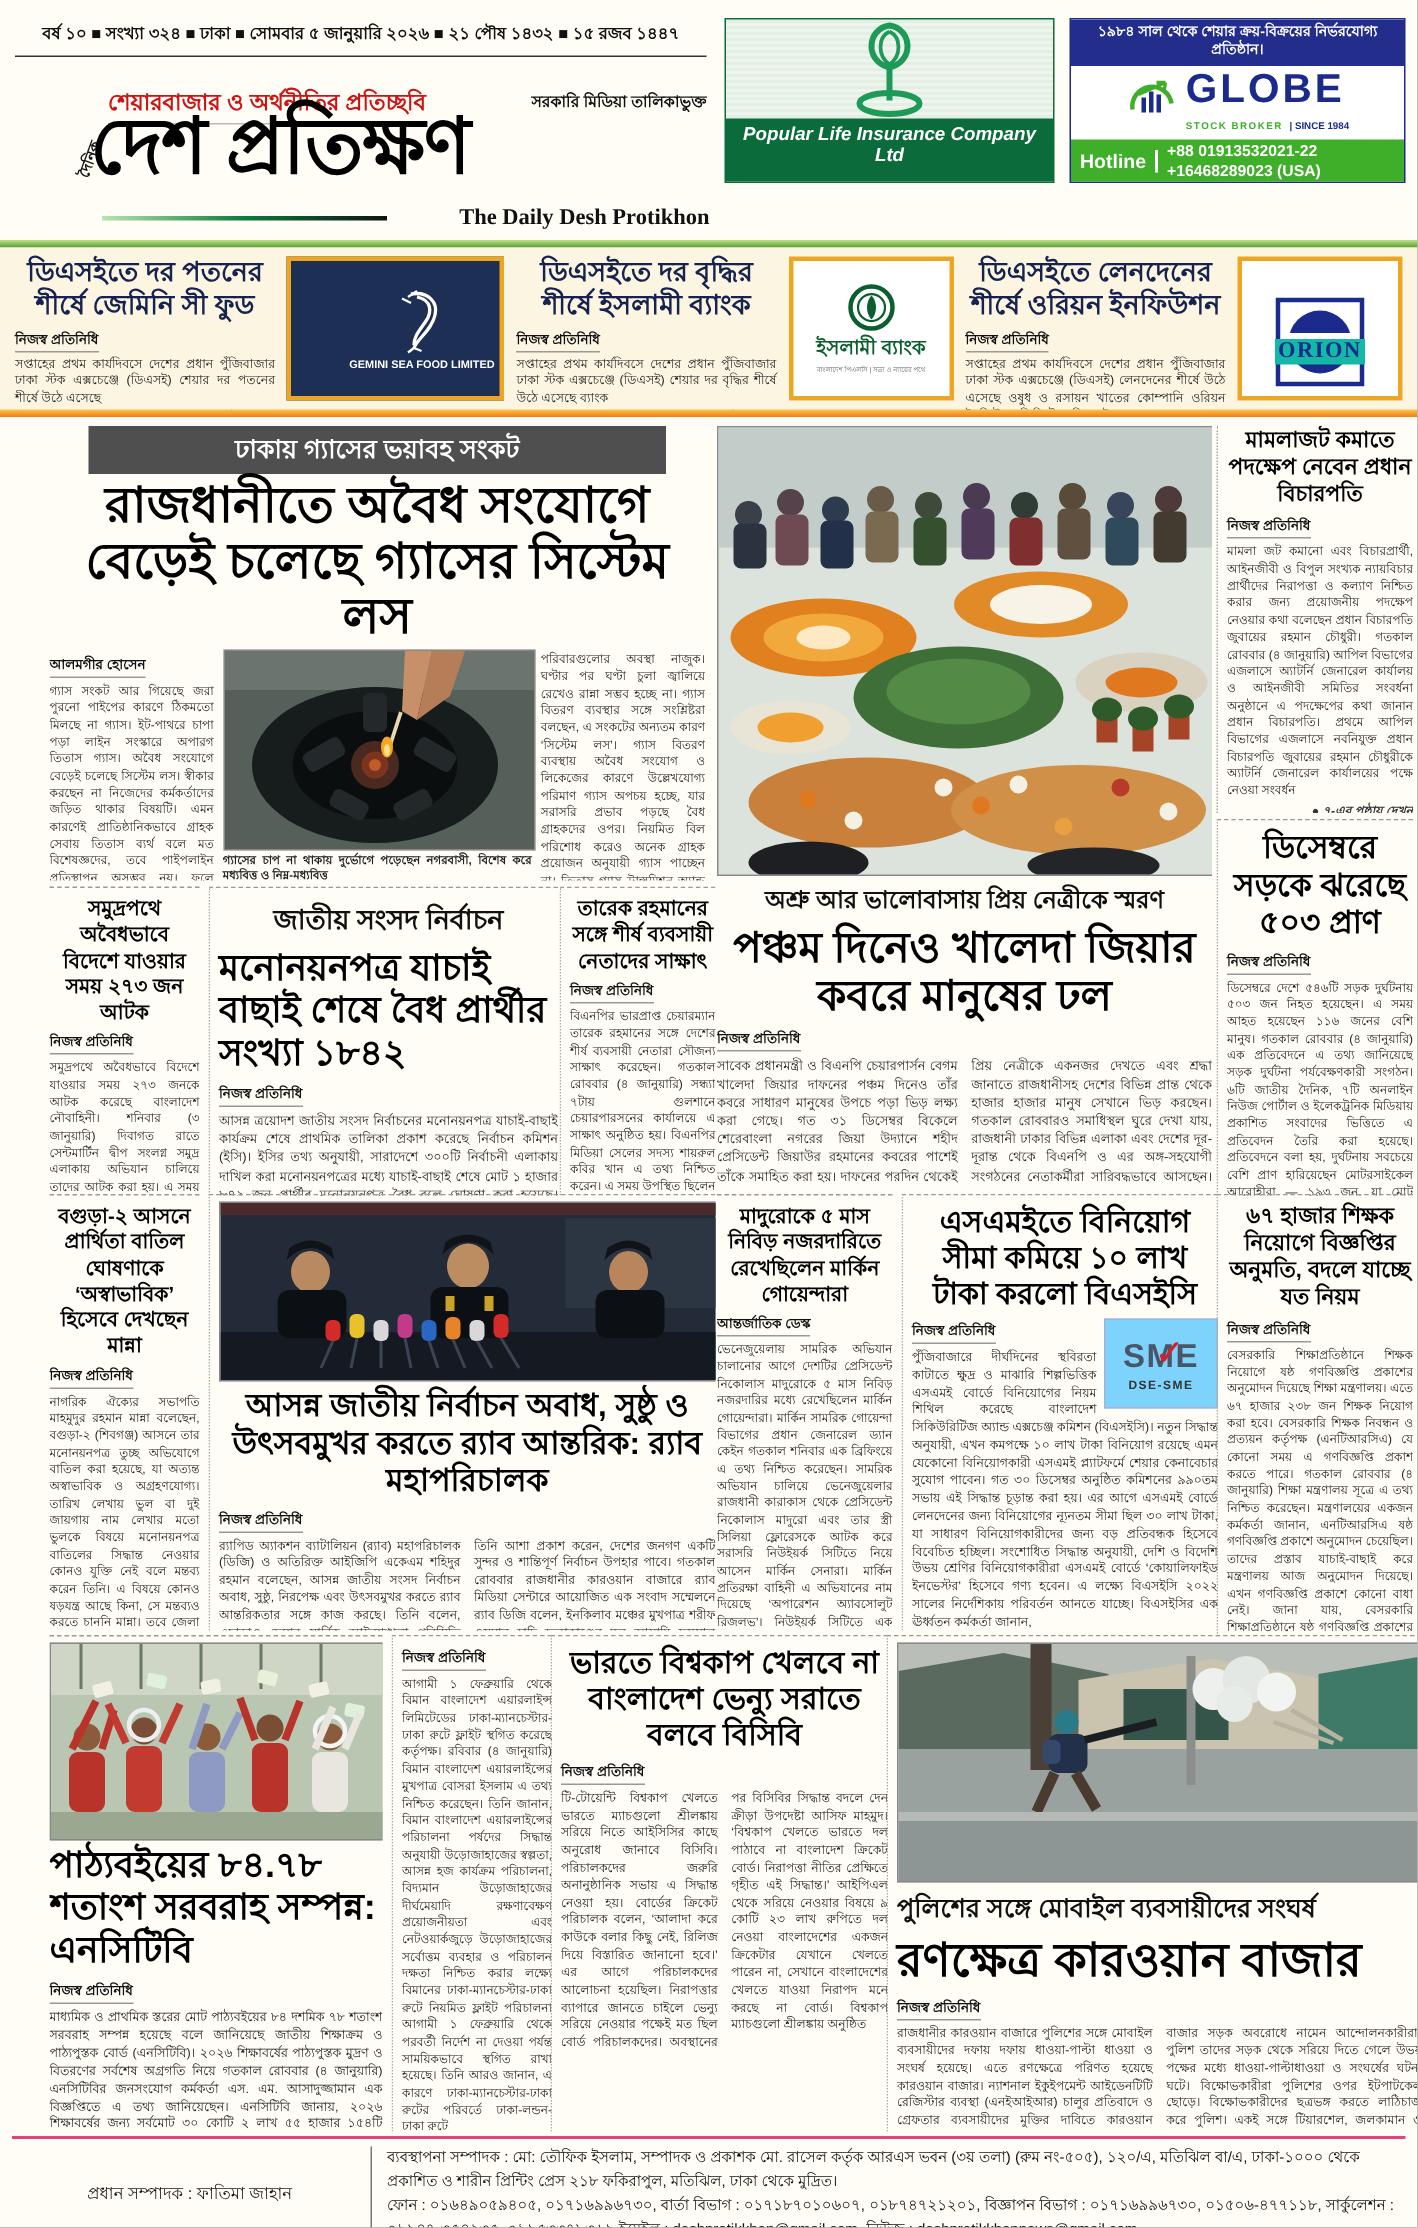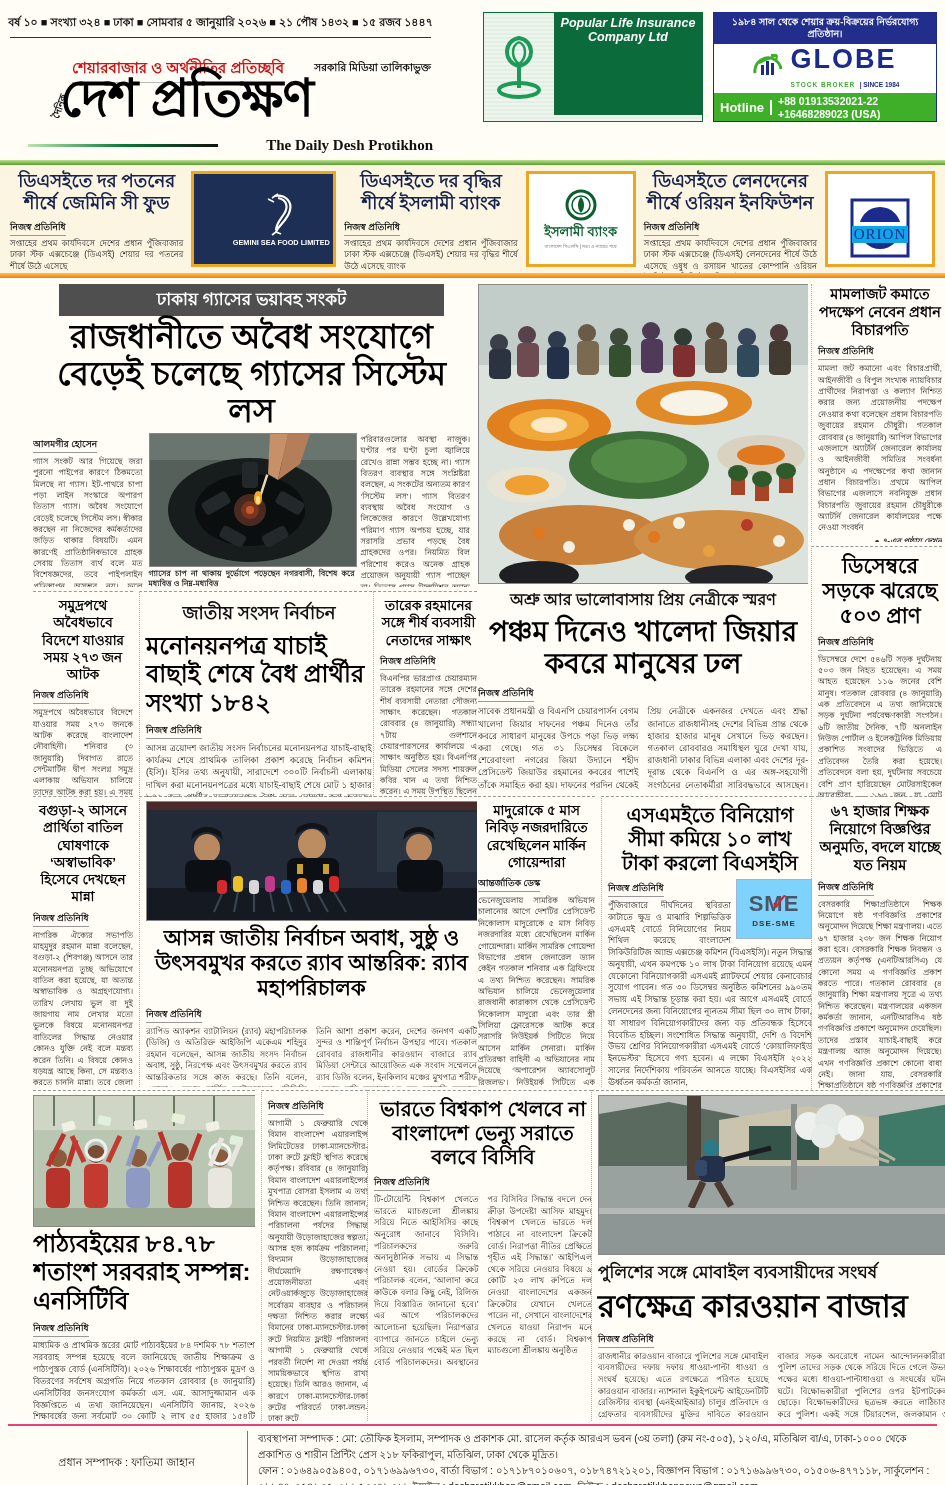--- a/index.html
+++ b/index.html
@@ -1,32 +1,32 @@
 <!DOCTYPE html>
 <html><head>
 <meta charset="utf-8">
 <style>
   html,body{margin:0;padding:0;background:#8a8a8a;}
   .page{width:945px;height:1485px;margin:0 auto;background:#fffdf6;position:relative;overflow:hidden;
         font-family:"Liberation Sans","DejaVu Sans",sans-serif;color:#1a1a1a;}
   
-  .topwrap{display:flex;padding:8px 8px 0 8px;gap:40px;}
+  .topwrap{display:flex;padding:8px 8px 0 8px;}
   .top-left{width:468px;}
   .dateline{font-size:11px;font-weight:700;text-align:center;padding:6px 0 4px 0;color:#111;}
   .date-rule{border:0;border-top:1.5px solid #333;margin:0 2px;}
   .masthead{position:relative;height:104px;margin-top:14px;}
   .tagline{position:absolute;left:64px;top:4px;color:#cc1414;font-weight:800;font-size:15px;border-bottom:1px solid #b9b9b9;padding-bottom:1px;}
   .listed{position:absolute;right:2px;top:8px;font-size:10.5px;font-weight:800;color:#111;}
   .vertical-daily{position:absolute;left:40px;top:46px;font-size:10px;font-weight:800;transform:rotate(-70deg);color:#111;}
   .paper-title{position:absolute;left:52px;top:20px;font-size:52px;font-weight:900;letter-spacing:-1px;color:#000;line-height:1;}
   .eng-title{position:absolute;right:0px;bottom:2px;font-family:"Liberation Serif",serif;font-size:15px;font-weight:700;color:#111;}
   .eng-line{position:absolute;right:215px;bottom:9px;width:190px;height:3px;background:linear-gradient(90deg,#b9e4b0,#0c7a3a,#111);}
   .top-right{flex:1;display:flex;gap:10px;padding:4px 0 0 10px;}
   
-  .ad-popular{width:218px;height:108px;border:1px solid #0b6b3a;background:repeating-linear-gradient(0deg,#eef5ec 0 2px,#e3efe4 2px 4px);display:flex;flex-direction:row;justify-content:center;}
+  .ad-popular{width:218px;height:108px;border:1px solid #0b6b3a;background:repeating-linear-gradient(0deg,#eef5ec 0 2px,#e3efe4 2px 4px);display:flex;flex-direction:column;justify-content:center;}
   .ad-popular .logo{flex:1;display:flex;align-items:center;justify-content:center;}
   .ad-popular .strip{background:#0b6b3a;color:#fff;font-weight:800;font-style:italic;font-size:12.5px;text-align:center;padding:3px 0;}
   
   .ad-globe{width:222px;height:108px;border:1px solid #1b2b8c;display:flex;flex-direction:column;overflow:hidden;}
   .ad-globe .gtop{background:#232e8c;color:#fff;font-size:9.5px;font-weight:700;text-align:center;padding:3px 4px;line-height:1.3;}
   .ad-globe .gmid{background:#fff;display:flex;align-items:center;justify-content:center;gap:6px;padding:2px 0;}
   .ad-globe .gword{color:#1b2b8c;font-size:27px;font-weight:900;letter-spacing:2px;line-height:1;}
   .ad-globe .gsub{color:#3fae29;font-size:6.5px;font-weight:800;letter-spacing:1px;}
   .ad-globe .gsince{color:#1b2b8c;font-size:6.5px;font-weight:800;}
   .ad-globe .ghot{background:#3fae29;color:#fff;display:flex;align-items:center;padding:2px 6px;gap:6px;}
@@ -38,21 +38,21 @@
   .snews{flex:1.5;min-width:0;}
   .snews h3{margin:0 0 2px 0;font-size:18px;line-height:1.2;font-weight:900;color:#17234f;text-align:center;}
   .rep{font-size:9px;font-weight:800;border-bottom:1px solid #999;display:inline-block;margin:1px 0 2px 0;color:#111;}
   .sbody{font-size:8.3px;line-height:1.35;text-align:justify;margin:0;color:#222;}
   .more{font-size:8.3px;font-weight:800;font-style:italic;text-align:right;color:#333;margin-top:1px;}
   .slogo{width:104px;border:3px solid #eca622;background:#fff;display:flex;flex-direction:column;align-items:center;justify-content:center;overflow:hidden;}
   .slogo.gemini{background:#1d2f55;padding-left:35px;}
   .gem-cap{color:#fff;font-size:7.3px;font-weight:800;text-align:center;margin-top:2px;}
   .isl-name{color:#0b5f2e;font-size:13px;font-weight:900;}
   .isl-sub{color:#666;font-size:4.5px;margin-top:1px;}
-  .orion-word{color:#1b2b8c;font-family:"Liberation Serif",serif;font-size:15px;font-weight:400;letter-spacing:1px;margin-top:-34px;background:#0ea5e9;padding:0 2px;}
+  .orion-word{color:#1b2b8c;font-family:"Liberation Serif",serif;font-size:15px;font-weight:700;letter-spacing:1px;margin-top:-34px;background:#14b8a6;padding:0 2px;}
   .orangebar{height:5px;background:linear-gradient(180deg,#ffc24d,#f07d12);}
   
   .main{position:relative;margin:6px 4px 0 33px;width:908px;height:1132px;}
   .art{position:absolute;overflow:hidden;}
   .bl{border-left:1px dotted #aaa;padding-left:6px;}
   .bt{border-top:1px dashed #999;padding-top:4px;}
   .kicker{background:#4f4f4f;color:#fff;font-size:17px;font-weight:800;text-align:center;padding:2px 0;width:88%;margin:0 auto 2px auto;}
   .kicker2{font-size:16px;font-weight:900;color:#111;text-align:center;margin:3px 0 0 0;}
   h1,h2{margin:0;color:#000;font-weight:900;}
   .h34{font-size:33px;line-height:1.12;text-align:center;margin:3px 0;}

